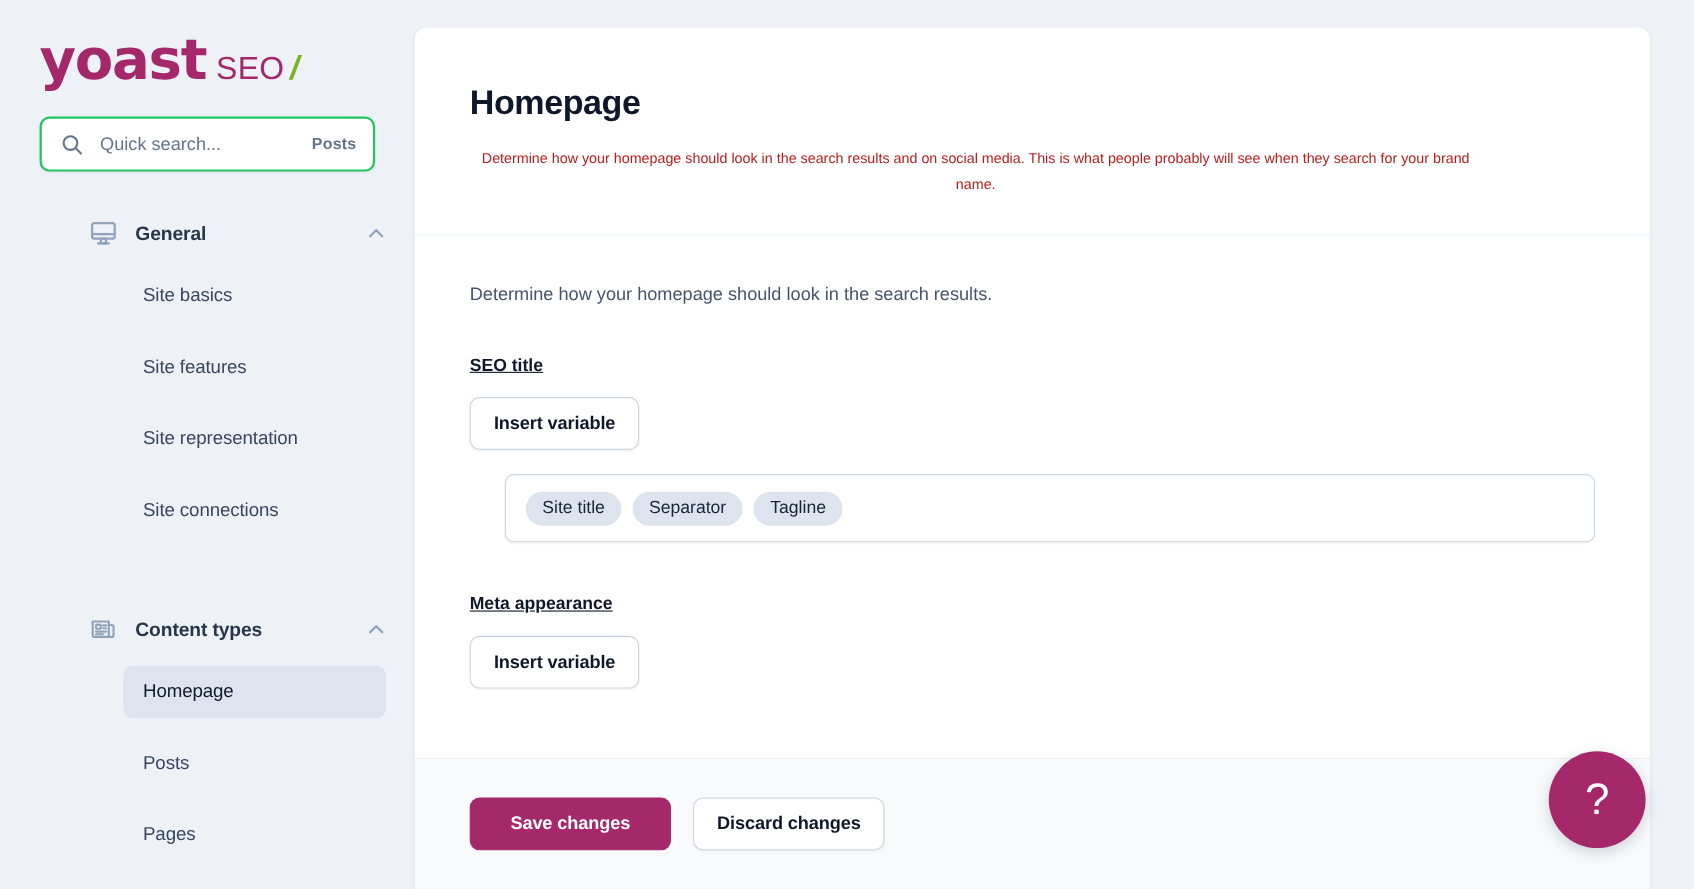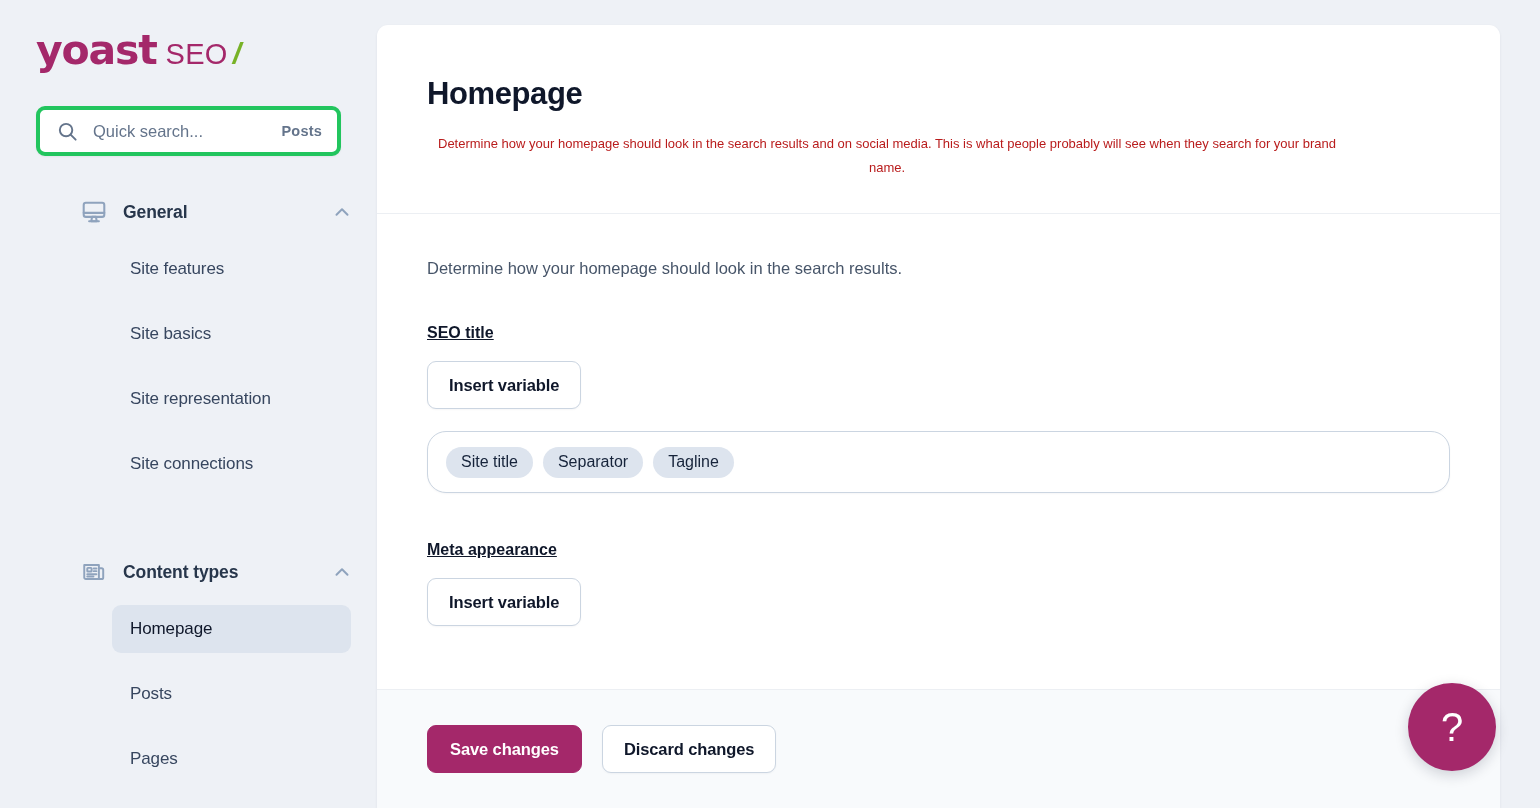--- a/index.html
+++ b/index.html
@@ -34,21 +34,21 @@
   }
 
   .logo {
     padding: 30px 0 0 36px;
     display: flex;
     align-items: baseline;
     height: 92px;
   }
   .logo-yoast {
     font-family: "DejaVu Sans", sans-serif;
-    font-size: 41px;
+    font-size: 51px;
     font-weight: 700;
     color: #a4286a;
     letter-spacing: -1.2px;
     line-height: 1;
   }
   .logo-seo {
     font-family: Liberation Sans, sans-serif;
     font-size: 29px;
     font-weight: 400;
     color: #a4286a;
@@ -63,21 +63,21 @@
     margin-left: 5px;
     line-height: 1;
     font-style: italic;
   }
 
   
   .search-wrap {
     margin: 14px 36px 0 36px;
     height: 50px;
     background: #ffffff;
-    border: 4px solid #22c55e;
+    border: 2px solid #22c55e;
     border-radius: 9px;
     display: flex;
     align-items: center;
     padding: 0 15px 0 16px;
     box-shadow: 0 1px 2px rgba(15,23,42,0.05);
   }
   .search-icon { flex: 0 0 auto; display: flex; align-items: center; }
   .search-input {
     flex: 1 1 auto;
     border: none;
@@ -240,29 +240,30 @@
     font-weight: 700;
     color: #0f172a;
     cursor: pointer;
     box-shadow: 0 1px 2px rgba(15,23,42,0.04);
     letter-spacing: -0.1px;
   }
 
   .var-field {
     margin-top: 22px;
     border: 1px solid #cbd5e1;
-    border-radius: 19px;
+    border-radius: 8px;
     min-height: 62px;
     display: flex;
     align-items: center;
     padding: 0 18px;
     gap: 10px;
     background: #fff;
     box-shadow: 0 1px 2px rgba(15,23,42,0.04);
     cursor: text;
+    margin-left: 32px;
   }
   .var-tag {
     background: #dde4ee;
     border-radius: 999px;
     padding: 6px 15px 7px 15px;
     font-size: 16px;
     color: #16233a;
     white-space: nowrap;
   }
 
@@ -278,21 +279,21 @@
     display: flex;
     align-items: center;
     padding: 0 50px;
     gap: 20px;
   }
   .btn-primary {
     display: inline-flex;
     align-items: center;
     justify-content: center;
     height: 48px;
-    padding: 0 22px;
+    padding: 0 36px;
     background: #a4286a;
     border: 1px solid #a4286a;
     border-radius: 9px;
     font-family: "Liberation Sans", sans-serif;
     font-size: 16.5px;
     font-weight: 700;
     color: #ffffff;
     cursor: pointer;
     letter-spacing: -0.1px;
   }
@@ -358,24 +359,24 @@
           </span>
           <span class="nav-group-label">General</span>
           <span class="nav-chevron">
             <svg width="22" height="22" viewBox="0 0 24 24" fill="none" stroke="currentColor" stroke-width="2.2" stroke-linecap="round" stroke-linejoin="round">
               <polyline points="6 15 12 9 18 15"></polyline>
             </svg>
           </span>
         </div>
         <div class="nav-sub">
           <div class="nav-item">
+            <span>Site basics</span>
+          </div>
+          <div class="nav-item">
             <span>Site features</span>
-          </div>
-          <div class="nav-item">
-            <span>Site basics</span>
           </div>
           <div class="nav-item">
             <span>Site representation</span>
           </div>
           <div class="nav-item">
             <span>Site connections</span>
           </div>
         </div>
       </div>
 

